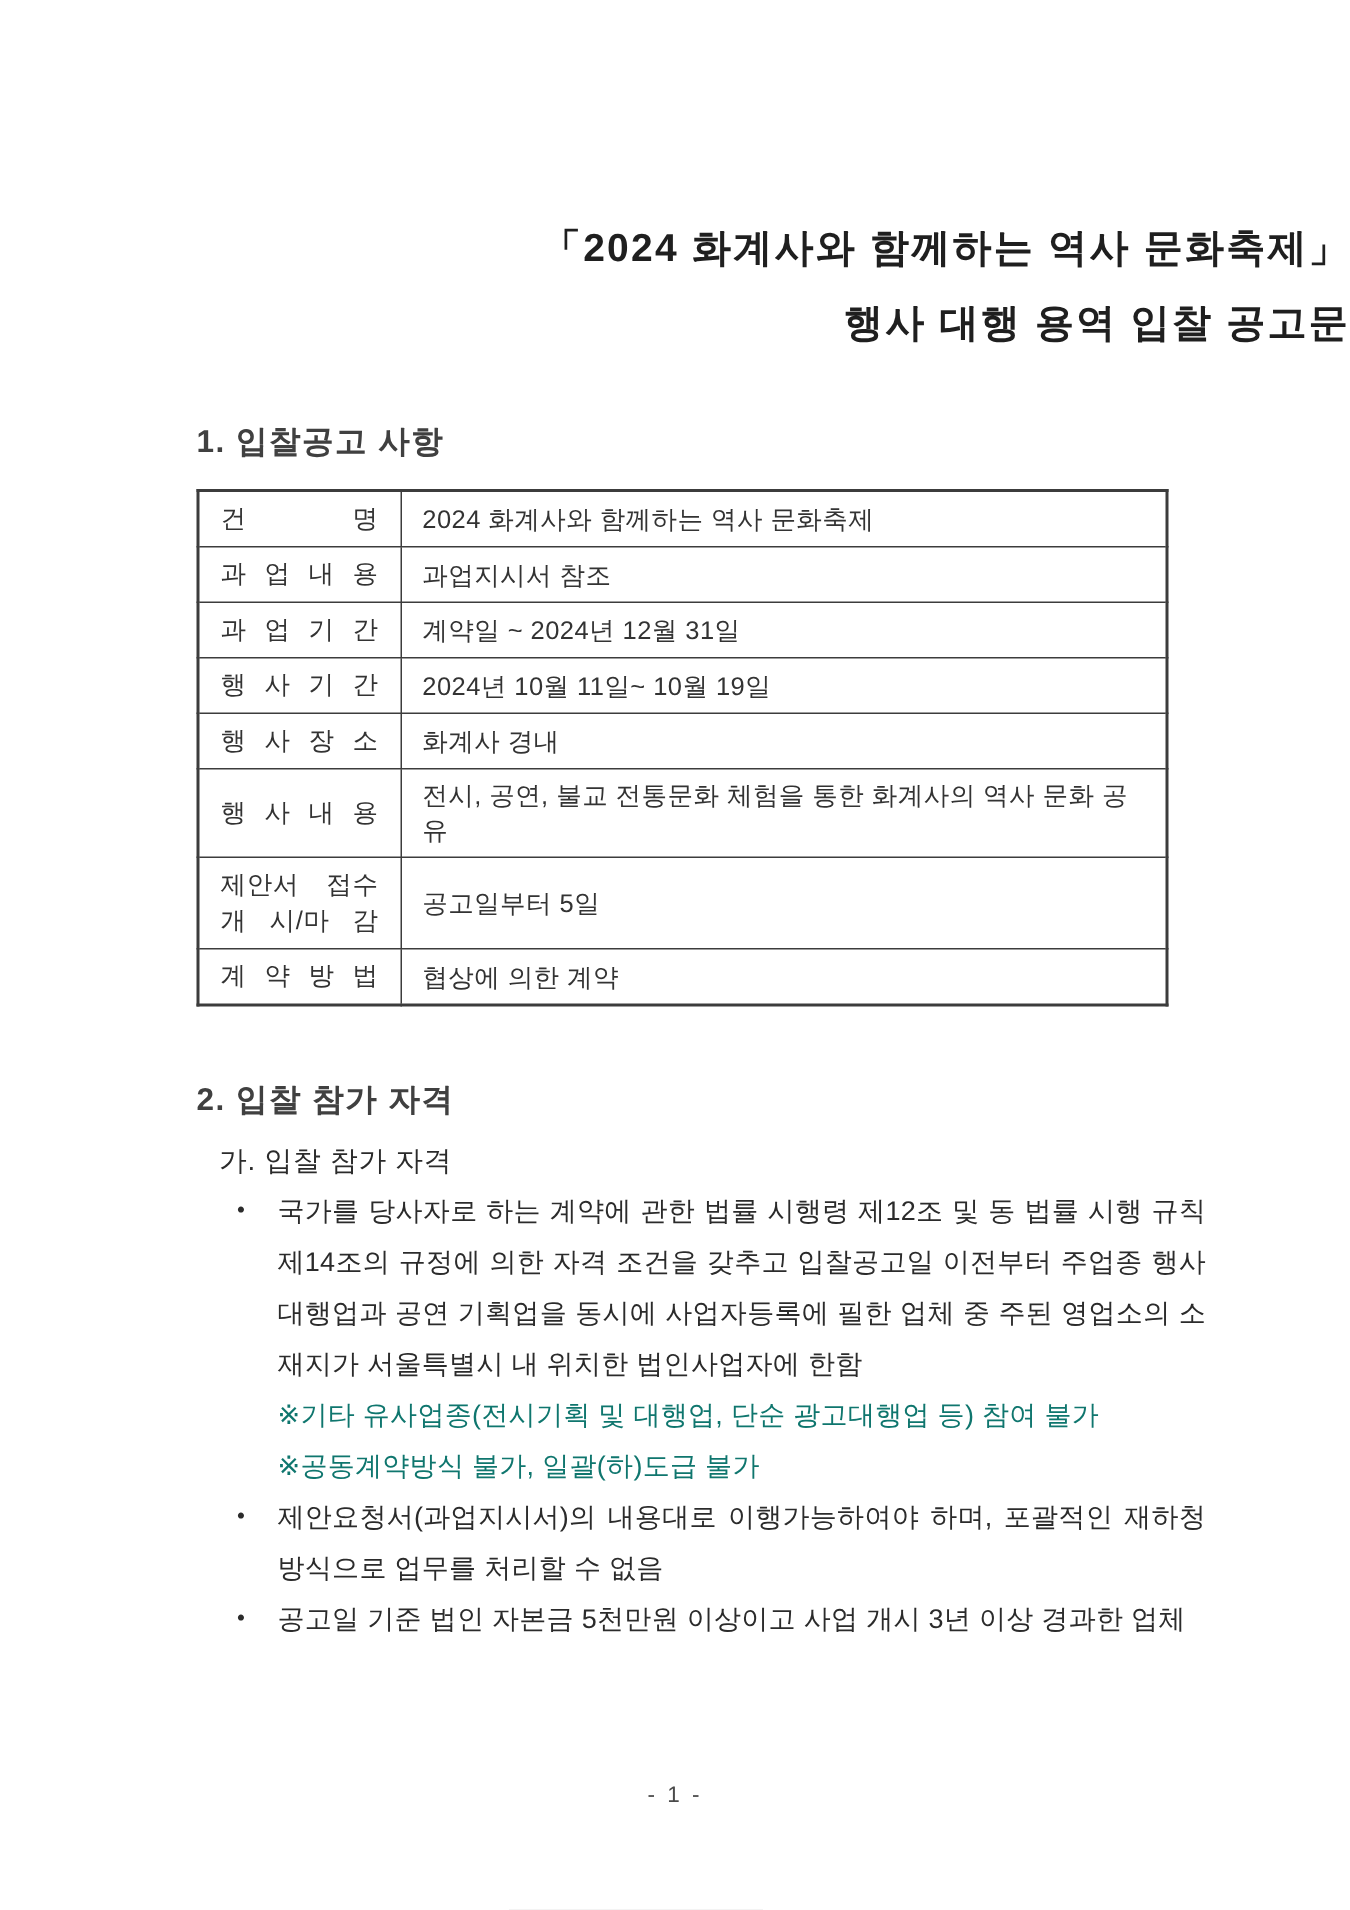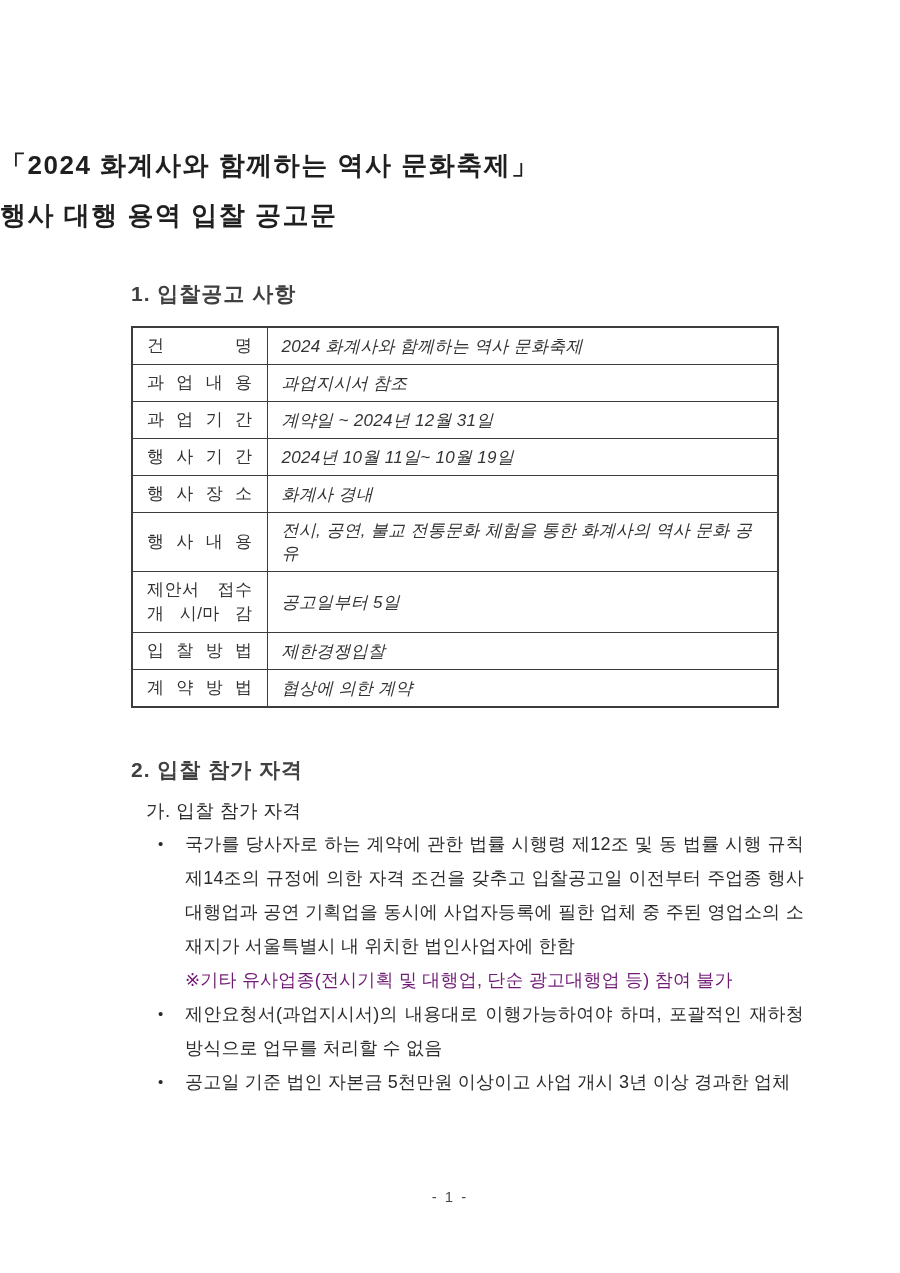--- a/index.html
+++ b/index.html
@@ -9,21 +9,21 @@
     width: 900px;
     height: 1273px;
     margin: 0 auto;
     background: #ffffff;
     font-family: "Liberation Sans", "DejaVu Sans", sans-serif;
     color: #2b2b2b;
     overflow: hidden;
   }
   .title-block {
     margin-top: 140px;
-    text-align: left;
+    text-align: right;
     font-size: 26px;
     font-weight: 700;
     letter-spacing: 1.5px;
     line-height: 50px;
     color: #1f1f1f;
   }
   .section-heading {
     margin-left: 131px;
     font-size: 21px;
     font-weight: 700;
@@ -50,21 +50,20 @@
     padding: 6px 14px;
     text-align: justify;
     text-align-last: justify;
     white-space: pre-line;
     letter-spacing: 0.5px;
     line-height: 24px;
   }
   td.val {
     padding: 6px 8px 6px 14px;
     letter-spacing: 0.3px;
-    font-style: italic;
   }
   tr.row-std  td { height: 36px; }
   tr.row-tall td { height: 46px; }
   tr.row-two  td { height: 52px; }
 
   .sub-heading {
     margin: 14px 0 4px 146px;
     font-size: 18.5px;
     letter-spacing: 0.5px;
     color: #2b2b2b;
@@ -86,21 +85,21 @@
     flex: 1;
     text-align: justify;
     letter-spacing: 0.2px;
   }
   .note {
     margin-left: 185px;
     width: 619px;
     font-size: 18px;
     line-height: 34px;
     letter-spacing: 0.2px;
-    color: #701a75;
+    color: #0f766e;
   }
   .page-footer {
     position: absolute;
     left: 0;
     top: 1188px;
     width: 100%;
     text-align: center;
     font-size: 15px;
     letter-spacing: 2px;
     color: #4a4a4a;
@@ -143,39 +142,36 @@
       <tr class="row-tall">
         <td class="lbl">행 사 내 용</td>
         <td class="val">전시, 공연, 불교 전통문화 체험을 통한 화계사의 역사 문화 공유</td>
       </tr>
       <tr class="row-two">
         <td class="lbl">제안서 접수
 개 시/마 감</td>
         <td class="val">공고일부터 5일</td>
       </tr>
       <tr class="row-std">
-        <td class="lbl">입 찰 방 법</td>
-        <td class="val">제한경쟁입찰</td>
-      </tr>
-      <tr class="row-std">
         <td class="lbl">계 약 방 법</td>
         <td class="val">협상에 의한 계약</td>
       </tr>
     </tbody>
   </table>
 
   <div class="section-heading heading-2">2. 입찰 참가 자격</div>
 
   <div class="sub-heading">가. 입찰 참가 자격</div>
 
   <div class="bullet">
     <span class="marker">•</span>
     <div class="btext">국가를 당사자로 하는 계약에 관한 법률 시행령 제12조 및 동 법률 시행 규칙 제14조의 규정에 의한 자격 조건을 갖추고 입찰공고일 이전부터 주업종 행사 대행업과 공연 기획업을 동시에 사업자등록에 필한 업체 중 주된 영업소의 소재지가 서울특별시 내 위치한 법인사업자에 한함</div>
   </div>
   <div class="note">※기타 유사업종(전시기획 및 대행업, 단순 광고대행업 등) 참여 불가</div>
+  <div class="note">※공동계약방식 불가, 일괄(하)도급 불가</div>
 
   <div class="bullet">
     <span class="marker">•</span>
     <div class="btext">제안요청서(과업지시서)의 내용대로 이행가능하여야 하며, 포괄적인 재하청방식으로 업무를 처리할 수 없음</div>
   </div>
 
   <div class="bullet">
     <span class="marker">•</span>
     <div class="btext">공고일 기준 법인 자본금 5천만원 이상이고 사업 개시 3년 이상 경과한 업체</div>
   </div>

